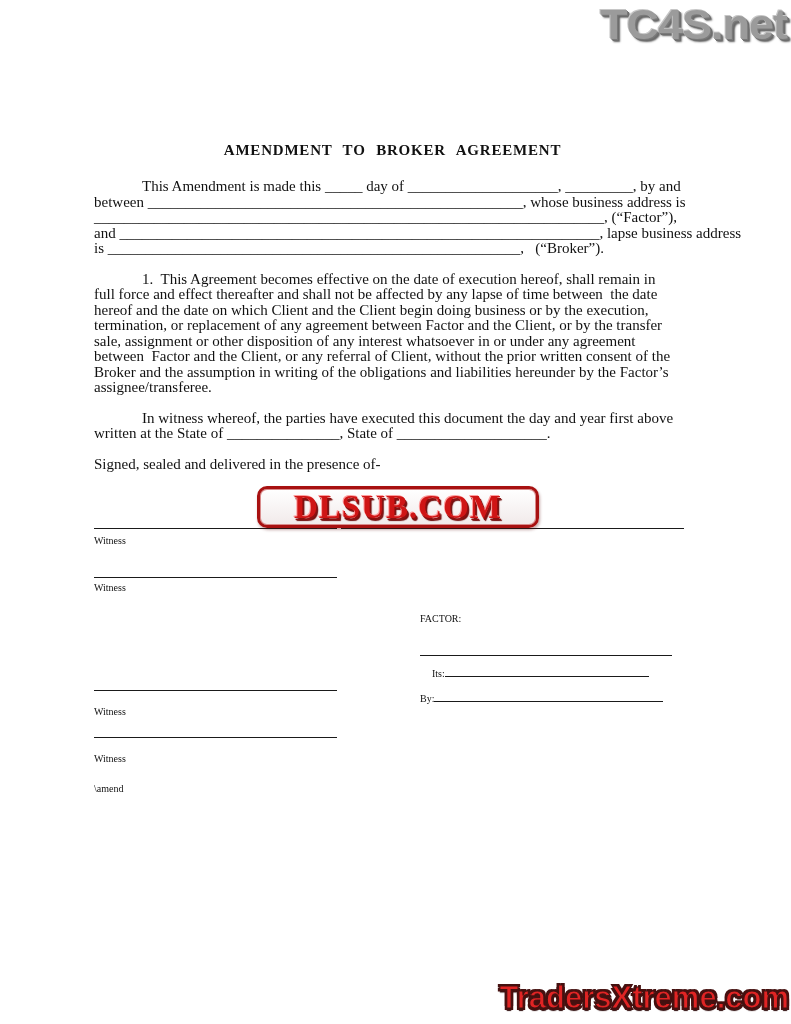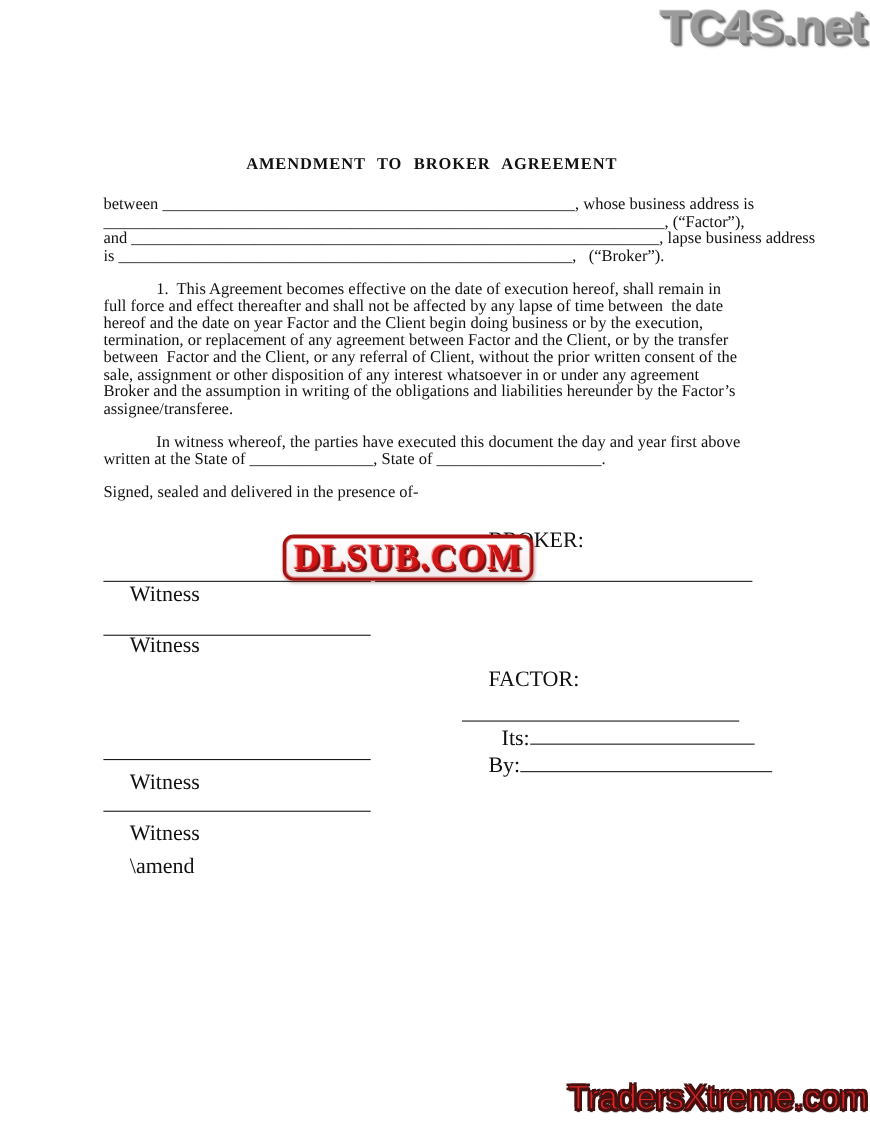--- a/index.html
+++ b/index.html
@@ -52,30 +52,30 @@
   .para { margin: 0 0 15px 0; }
   .doc-line {
     display: block;
     white-space: pre;
     font-size: 15px;
     line-height: 15.5px;
   }
   .indent { padding-left: 48px; }
 
   
-  .abs { position: absolute; font-size: 20px; line-height: 15px; margin-left: 24px; }
+  .abs { position: absolute; font-size: 10px; line-height: 15px; }
   .sig-line { position: absolute; height: 0; border-bottom: 1px solid #1a1a1a; }
   .inline-line { display: inline-block; height: 12px; border-bottom: 1px solid #1a1a1a; vertical-align: baseline; }
 
   
   .stamp {
     position: absolute;
     left: 257px;
     top: 486px;
-    width: 228px;
+    width: 282px;
     height: 42px;
     box-sizing: border-box;
     border: 3px solid #a81111;
     border-radius: 10px;
     background: linear-gradient(#ffffff, #f1eaea);
     box-shadow: 0 0 0 1px #d98b8b inset, 1px 2px 3px rgba(90,10,10,0.35);
     display: flex;
     align-items: center;
     justify-content: center;
     z-index: 5;
@@ -91,21 +91,21 @@
        1px  2px 0 #8c0f0f,
        2px  3px 1px #6e0b0b;
   }
 
   
   .traders {
     position: absolute;
     right: 2px;
     bottom: 8px;
     font-family: "Liberation Sans", sans-serif;
-    font-weight: normal;
+    font-weight: bold;
     font-size: 31px;
     letter-spacing: 0px;
     color: #e02424;
     -webkit-text-stroke: 1.2px #451110;
     text-shadow:
       -2px -2px 0 #451110,
        2px -2px 0 #451110,
       -2px  2px 0 #451110,
        2px  2px 0 #451110,
        0 3px 1px #2e0b0b;
@@ -116,34 +116,35 @@
 <body>
 
 <div class="page">
 
   <div class="tc4s">TC4S.net</div>
 
   <div class="content">
     <h1 class="title">AMENDMENT TO BROKER AGREEMENT</h1>
 
     <p class="para">
+      <span class="doc-line indent">This Amendment is made this _____ day of ____________________, _________, by and</span>
       <span class="doc-line">between __________________________________________________, whose business address is</span>
       <span class="doc-line">____________________________________________________________________, (“Factor”),</span>
       <span class="doc-line">and ________________________________________________________________, lapse business address</span>
       <span class="doc-line">is _______________________________________________________,   (“Broker”).</span>
     </p>
 
 
     <p class="para">
       <span class="doc-line indent">1.  This Agreement becomes effective on the date of execution hereof, shall remain in</span>
       <span class="doc-line">full force and effect thereafter and shall not be affected by any lapse of time between  the date</span>
-      <span class="doc-line">hereof and the date on year Factor and the Client begin doing business or by the execution,</span>
+      <span class="doc-line">hereof and the date on which Client and the Client begin doing business or by the execution,</span>
       <span class="doc-line">termination, or replacement of any agreement between Factor and the Client, or by the transfer</span>
+      <span class="doc-line">sale, assignment or other disposition of any interest whatsoever in or under any agreement</span>
       <span class="doc-line">between  Factor and the Client, or any referral of Client, without the prior written consent of the</span>
-      <span class="doc-line">sale, assignment or other disposition of any interest whatsoever in or under any agreement</span>
       <span class="doc-line">Broker and the assumption in writing of the obligations and liabilities hereunder by the Factor’s</span>
       <span class="doc-line">assignee/transferee.</span>
     </p>
 
     <p class="para">
       <span class="doc-line indent">In witness whereof, the parties have executed this document the day and year first above</span>
       <span class="doc-line">written at the State of _______________, State of ____________________.</span>
     </p>
 
     <p class="para">

